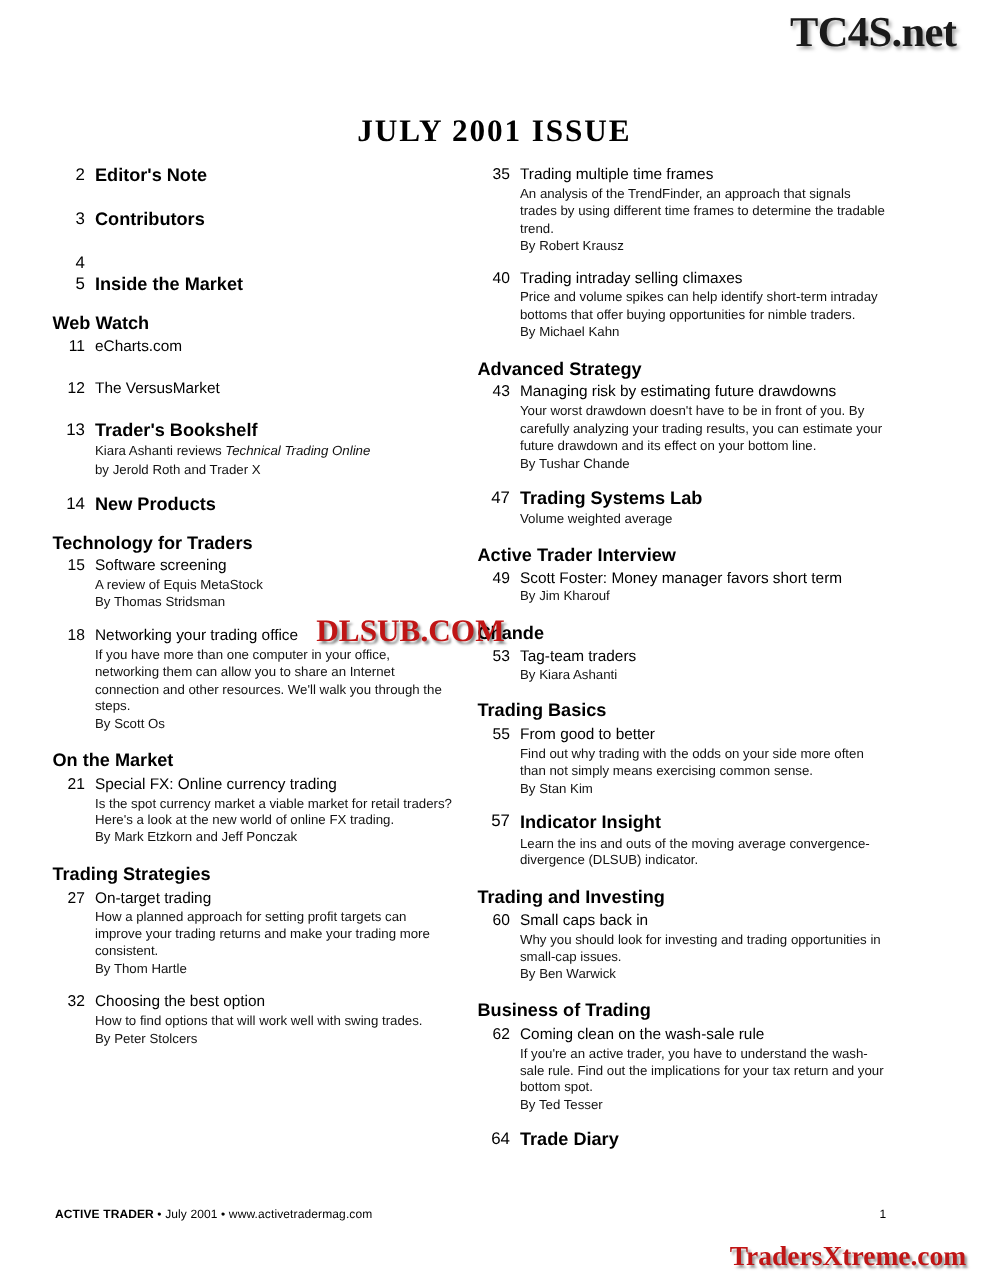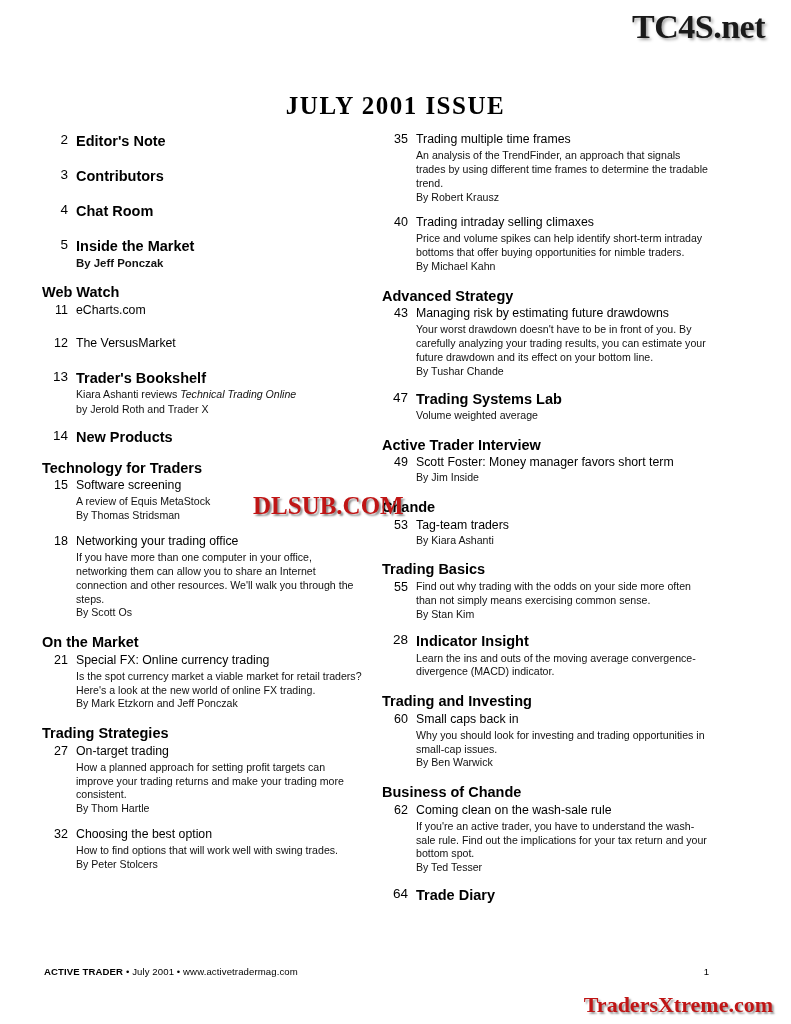--- a/index.html
+++ b/index.html
@@ -157,27 +157,25 @@
       <div class="title-lg">Editor's Note</div>
     </div>
     <div style="height: 17px;"></div>
     <div class="entry">
       <span class="pg big">3</span>
       <div class="title-lg">Contributors</div>
     </div>
     <div style="height: 17px;"></div>
     <div class="entry">
       <span class="pg big">4</span>
-      <div class="title-lg">Chat Room</div>
     </div>
     <div style="height: 17px;"></div>
     <div class="entry">
       <span class="pg big">5</span>
       <div class="title-lg">Inside the Market</div>
-      <div class="byline bold">By Jeff Ponczak</div>
     </div>
     <div style="height: 4px;"></div>
     <div style="height: 10px;"></div>
     <div class="section-head">Web Watch</div>
     <div class="entry">
       <span class="pg">11</span>
       <div class="title-sm">eCharts.com</div>
     </div>
     <div style="height: 17px;"></div>
     <div class="entry">
@@ -266,56 +264,57 @@
       <span class="pg big">47</span>
       <div class="title-lg">Trading Systems Lab</div>
       <div class="desc">Volume weighted average</div>
     </div>
     <div style="height: 4px;"></div>
     <div style="height: 10px;"></div>
     <div class="section-head">Active Trader Interview</div>
     <div class="entry">
       <span class="pg">49</span>
       <div class="title-sm">Scott Foster: Money manager favors short term</div>
-      <div class="byline">By Jim Inside</div>
+      <div class="byline">By Jim Kharouf</div>
     </div>
     <div style="height: 4px;"></div>
     <div style="height: 10px;"></div>
     <div class="section-head">Chande</div>
     <div class="entry">
       <span class="pg">53</span>
       <div class="title-sm">Tag-team traders</div>
       <div class="byline">By Kiara Ashanti</div>
     </div>
     <div style="height: 4px;"></div>
     <div style="height: 10px;"></div>
     <div class="section-head">Trading Basics</div>
     <div class="entry">
       <span class="pg">55</span>
+      <div class="title-sm">From good to better</div>
       <div class="desc">Find out why trading with the odds on your side more often than not simply means exercising common sense.</div>
       <div class="byline">By Stan Kim</div>
     </div>
     <div style="height: 11px;"></div>
     <div class="entry">
-      <span class="pg big">28</span>
+      <span class="pg big">57</span>
       <div class="title-lg">Indicator Insight</div>
-      <div class="desc">Learn the ins and outs of the moving average convergence-divergence (MACD) indicator.</div>
+      <div class="desc">Learn the ins and outs of the moving average convergence-divergence (DLSUB) indicator.</div>
     </div>
     <div style="height: 4px;"></div>
     <div style="height: 10px;"></div>
     <div class="section-head">Trading and Investing</div>
     <div class="entry">
       <span class="pg">60</span>
       <div class="title-sm">Small caps back in</div>
       <div class="desc">Why you should look for investing and trading opportunities in small-cap issues.</div>
       <div class="byline">By Ben Warwick</div>
     </div>
     <div style="height: 4px;"></div>
     <div style="height: 10px;"></div>
-    <div class="section-head">Business of Chande</div>
+    <div class="section-head">Business of Trading</div>
     <div class="entry">
       <span class="pg">62</span>
       <div class="title-sm">Coming clean on the wash-sale rule</div>
       <div class="desc">If you're an active trader, you have to understand the wash-sale rule. Find out the implications for your tax return and your bottom spot.</div>
       <div class="byline">By Ted Tesser</div>
     </div>
     <div style="height: 11px;"></div>
     <div class="entry">
       <span class="pg big">64</span>
       <div class="title-lg">Trade Diary</div>

